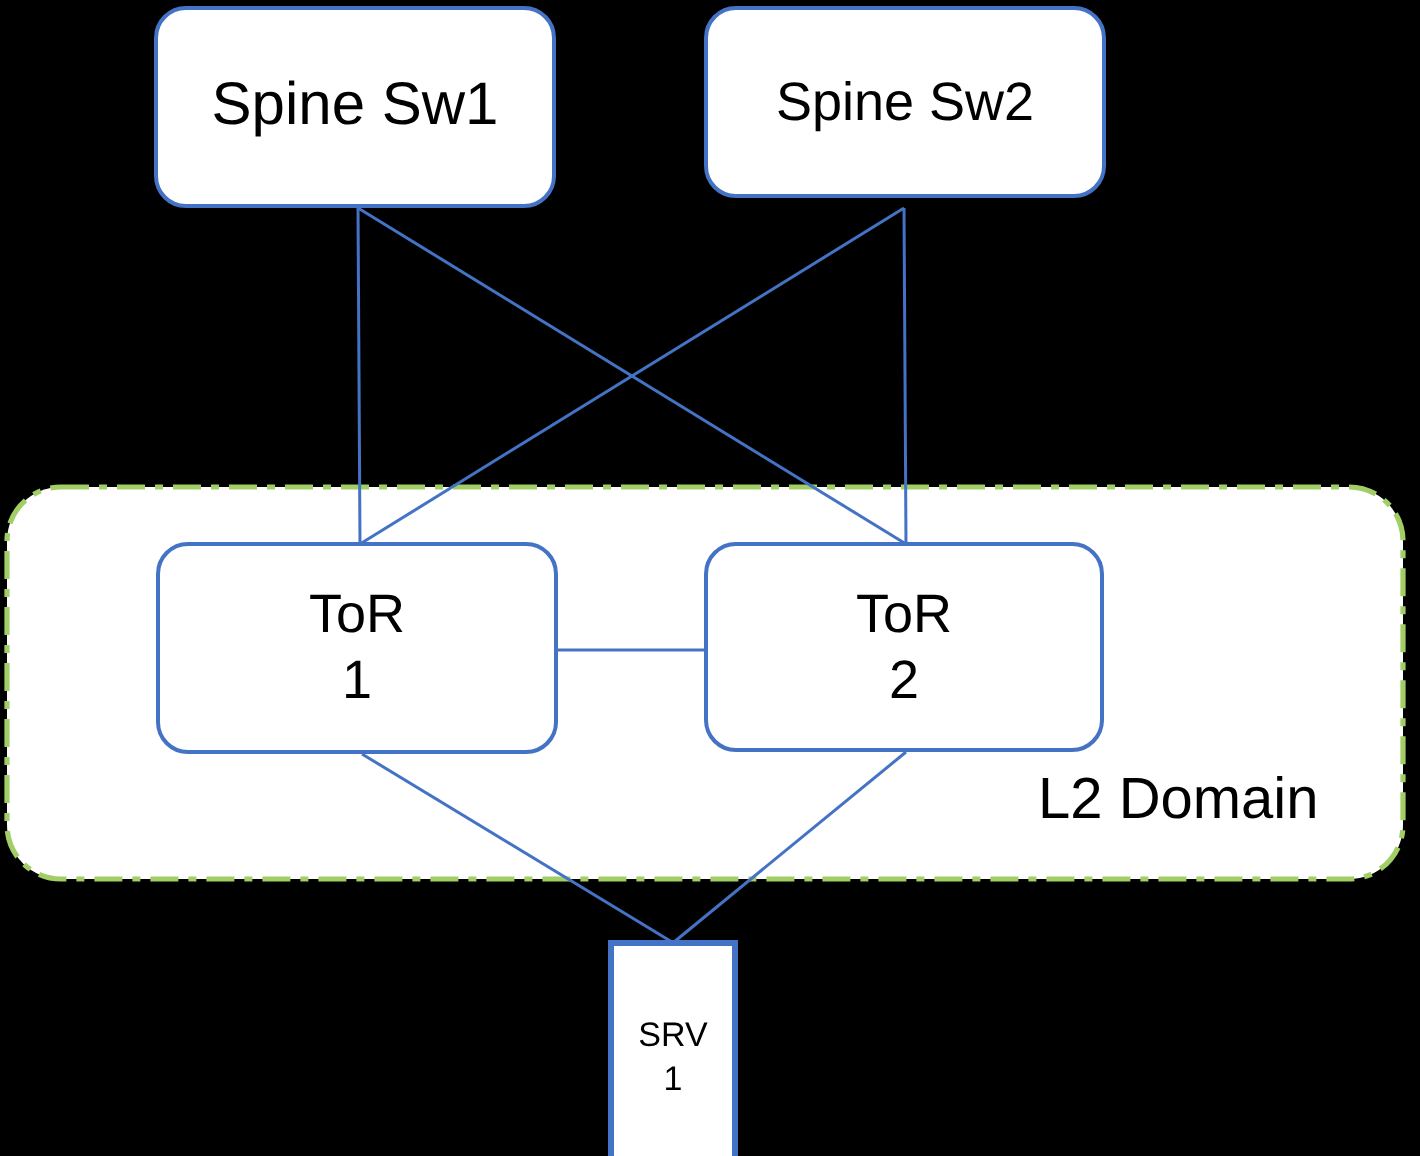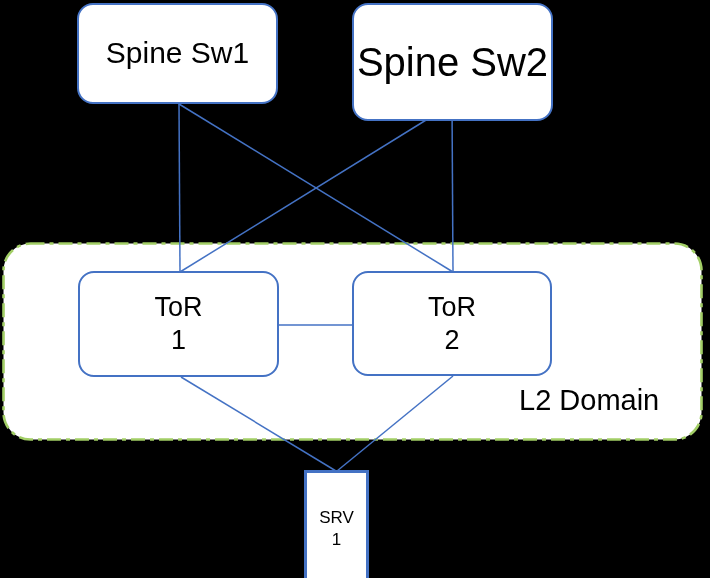--- a/index.html
+++ b/index.html
@@ -30,21 +30,21 @@
     border-radius: 16px;
     display: flex;
     flex-direction: column;
     align-items: center;
     justify-content: center;
     text-align: center;
     box-sizing: border-box;
     line-height: 1.22;
   }
   .node-spine1 { left: 77px;  top: 3px;   width: 201px; height: 101px; font-size: 30px; }
-  .node-spine2 { left: 352px; top: 3px;   width: 201px; height: 118px; font-size: 40px; }
+  .node-spine2 { left: 352px; top: 3px;   width: 201px; height: 96px; font-size: 27px; }
   .node-tor1   { left: 78px;  top: 271px; width: 201px; height: 106px; font-size: 27px; }
   .node-tor2   { left: 352px; top: 271px; width: 200px; height: 105px; font-size: 27px; }
   .node-srv1 {
     left: 304px; top: 470px; width: 65px; height: 118px;
     border-radius: 0;
     border-width: 3px;
     font-size: 17px;
     line-height: 1.3;
   }
   .domain-label {

